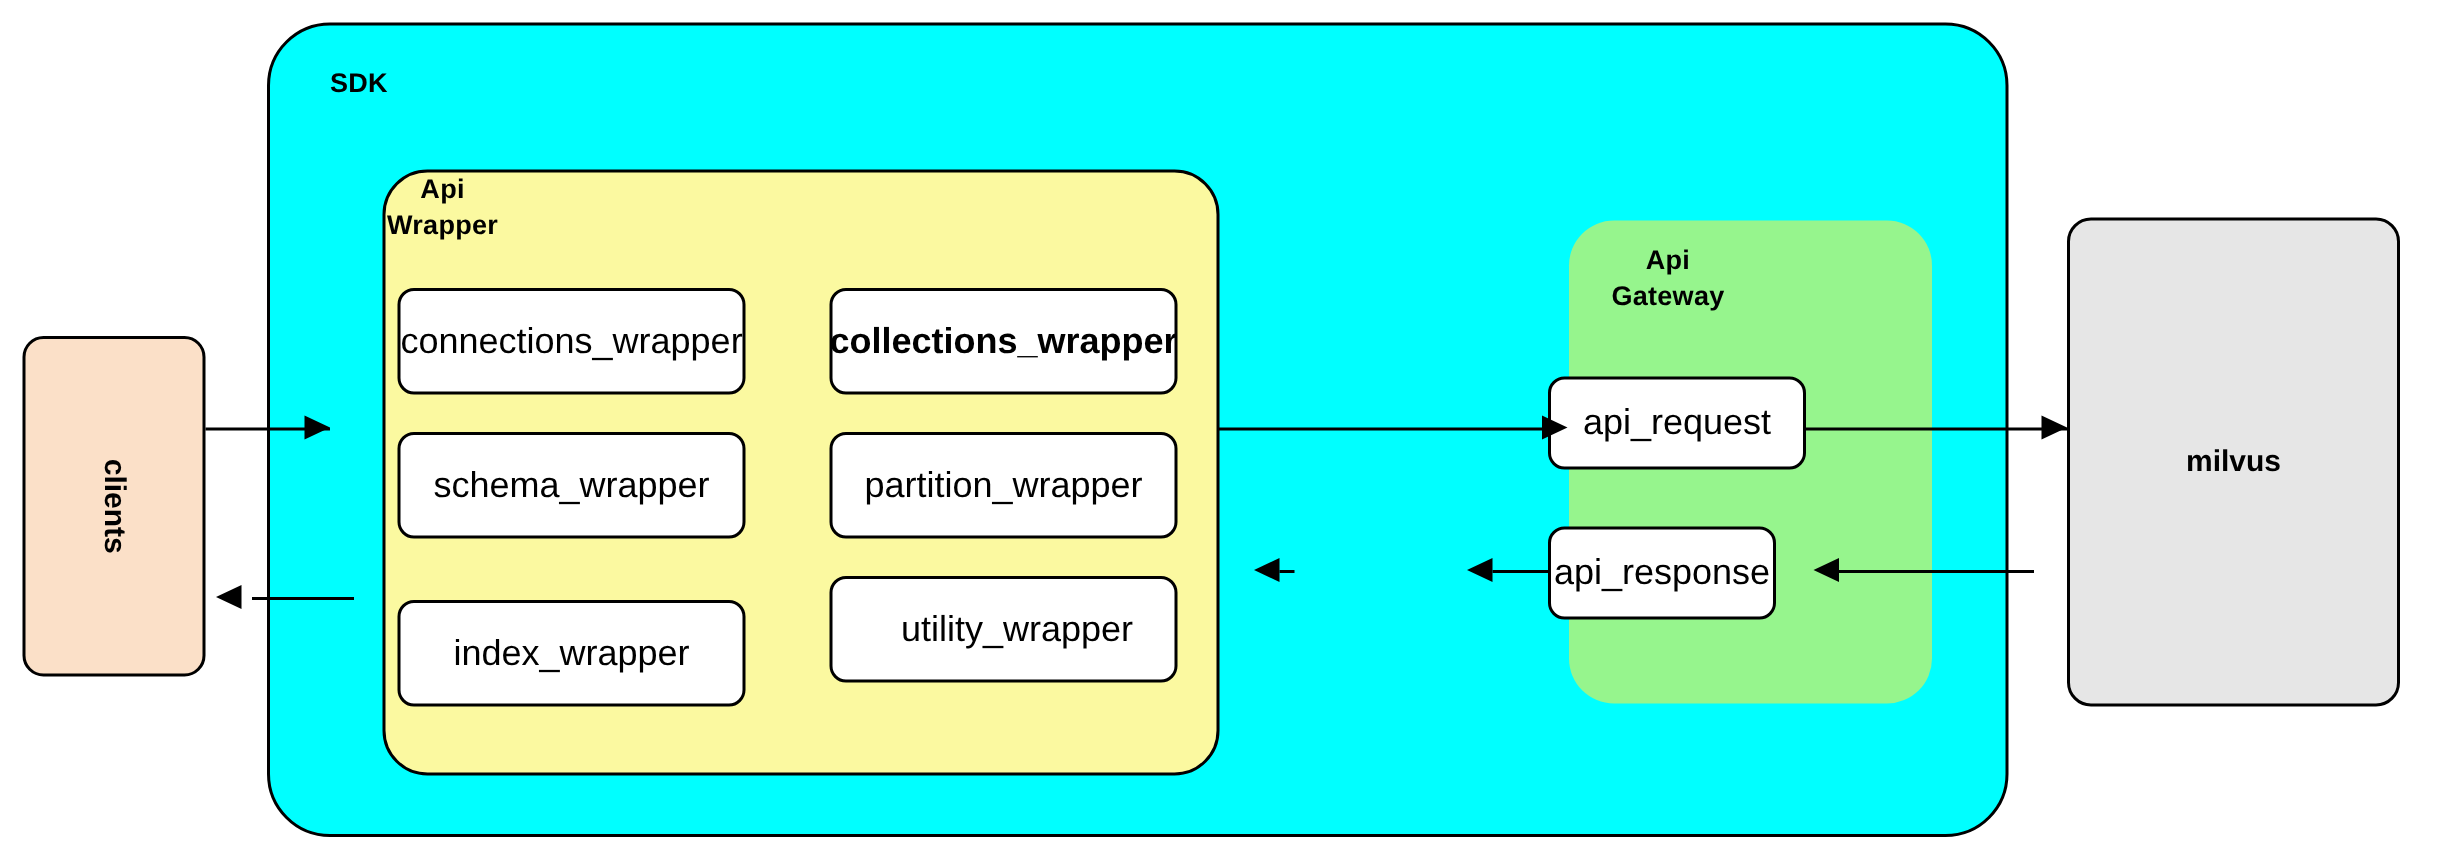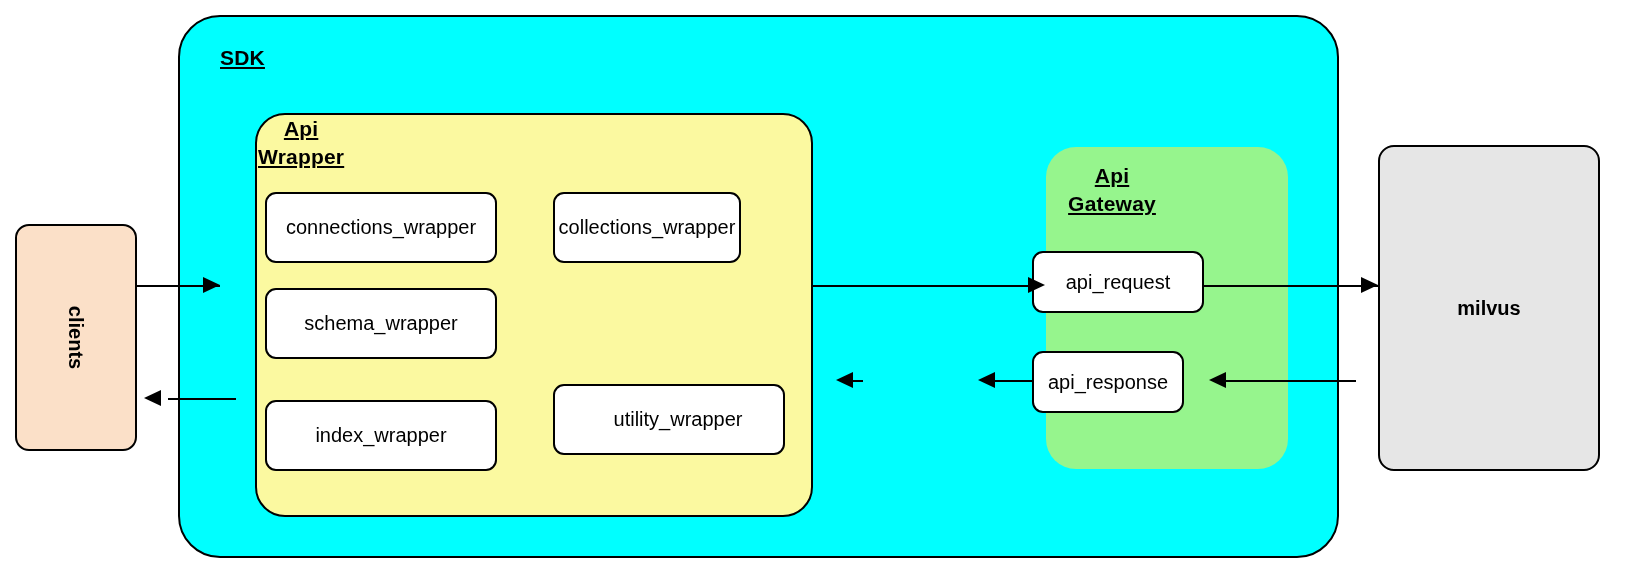--- a/index.html
+++ b/index.html
@@ -48,47 +48,46 @@
     width: 242px;
     height: 322px;
     background: #96f58d;
     border: none;
     border-radius: 30px;
   }
   
   .container-title {
     position: absolute;
     font-weight: bold;
-    font-size: 21px;
+    font-size: 18px;
     color: #000000;
     line-height: 1.33;
     text-align: center;
     white-space: pre-line;
     letter-spacing: 0.2px;
-    text-decoration: underline;
   }
   #sdk-title {
     left: 220px;
     top: 44px;
   }
   #api-wrapper-title {
     left: 258px;
     top: 115px;
   }
   #api-gateway-title {
     left: 1022px;
     top: 162px;
     width: 180px;
     text-align: center;
   }
   
   .leaf {
     background: #ffffff;
     border-radius: 11px;
-    font-size: 20px;
+    font-size: 24px;
     color: #000000;
   }
   #clients-box {
     left: 15px;
     top: 224px;
     width: 122px;
     height: 227px;
     background: #fbe0c8;
     border-radius: 14px;
   }
@@ -105,21 +104,21 @@
     width: 222px;
     height: 326px;
     background: #e6e6e6;
     border-radius: 16px;
   }
   #milvus-label {
     font-weight: bold;
     font-size: 20px;
   }
   #connections-wrapper-box { left: 265px; top: 192px; width: 232px; height: 71px; }
-  #collections-wrapper-box { left: 553px; top: 192px; width: 188px; height: 71px; }
+  #collections-wrapper-box { left: 553px; top: 192px; width: 232px; height: 71px; font-weight: bold; }
   #schema-wrapper-box      { left: 265px; top: 288px; width: 232px; height: 71px; }
   #partition-wrapper-box   { left: 553px; top: 288px; width: 232px; height: 71px; }
   #index-wrapper-box       { left: 265px; top: 384px; width: 232px; height: 71px; margin-top: 16px; }
   #utility-wrapper-box     { left: 553px; top: 384px; width: 232px; height: 71px; padding-left: 18px; }
   #api-request-box  { left: 1032px; top: 251px; width: 172px; height: 62px; }
   #api-response-box { left: 1032px; top: 351px; width: 152px; height: 62px; }
   #checker-box      { left: 860px; top: 353px; width: 115px; height: 56px; }
   
   .line-h {
     position: absolute;
@@ -158,20 +157,23 @@
 
   <div class="box leaf" id="connections-wrapper-box">
     <span>connections_wrapper</span>
   </div>
   <div class="box leaf" id="collections-wrapper-box">
     <span>collections_wrapper</span>
   </div>
   <div class="box leaf" id="schema-wrapper-box">
     <span>schema_wrapper</span>
   </div>
+  <div class="box leaf" id="partition-wrapper-box">
+    <span>partition_wrapper</span>
+  </div>
   <div class="box leaf" id="index-wrapper-box">
     <span>index_wrapper</span>
   </div>
   <div class="box leaf" id="utility-wrapper-box">
     <span>utility_wrapper</span>
   </div>
 
   <div class="box leaf" id="api-request-box">
     <span>api_request</span>
   </div>

